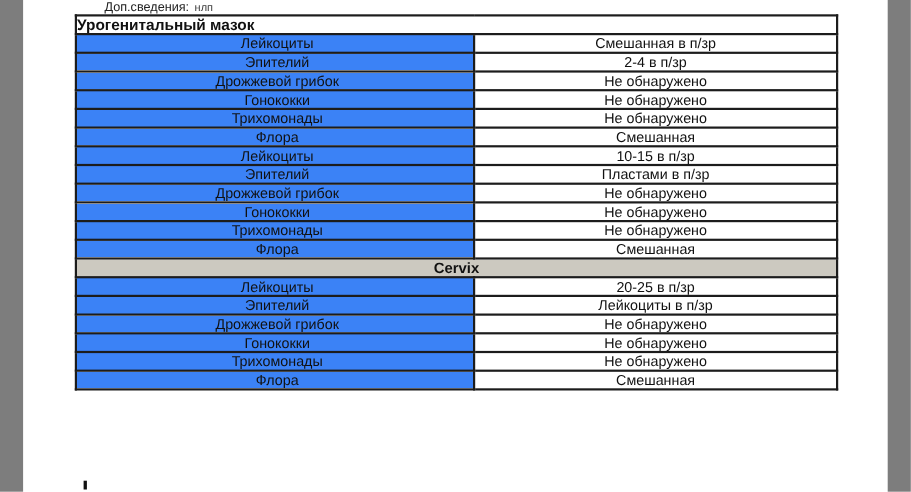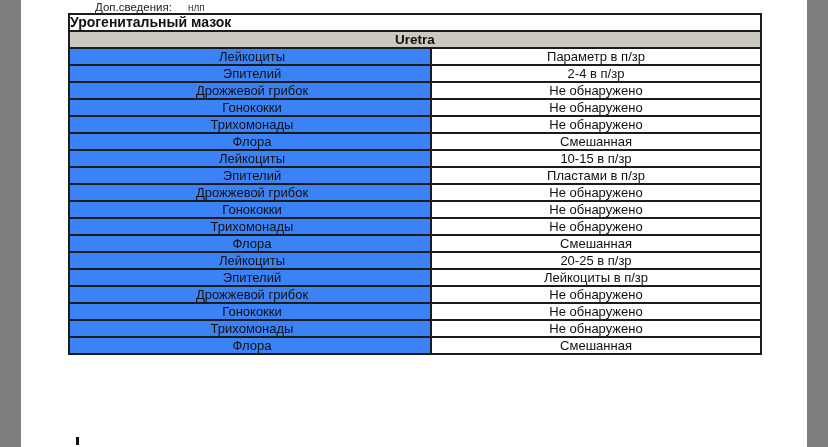--- a/index.html
+++ b/index.html
@@ -18,21 +18,21 @@
   }
   .gutter.left  { left: 0; }
   .gutter.right { left: 807px; }
 
   .top-note {
     position: absolute; left: 95px; top: 1px;
     font-size: 11.5px; line-height: 12px; color: #222222;
     white-space: nowrap;
   }
   .top-note .note-value {
-    font-size: 10px; color: #3a3a3a; margin-left: 16px;
+    font-size: 10px; color: #3a3a3a; margin-left: 5px;
   }
 
   table.report {
     position: absolute; left: 68px; top: 13px;
     width: 692px;
     border-collapse: collapse;
     table-layout: fixed;
     font-size: 13px;
   }
   table.report col.c-param  { width: 362px; }
@@ -84,25 +84,22 @@
   <colgroup>
       <col class="c-param">
       <col class="c-result">
     </colgroup>
   <tbody>
     <tr>
       <td class="group-title" colspan="2">Урогенитальный мазок</td>
     </tr>
 
     <tr>
-      <td class="section-header" colspan="2">Uretra</td>
-    </tr>
-    <tr>
       <td class="param">Лейкоциты</td>
-      <td class="result">Параметр в п/зр</td>
+      <td class="result">Смешанная в п/зр</td>
     </tr>
     <tr>
       <td class="param">Эпителий</td>
       <td class="result">2-4 в п/зр</td>
     </tr>
     <tr>
       <td class="param">Дрожжевой грибок</td>
       <td class="result">Не обнаружено</td>
     </tr>
     <tr>
@@ -137,20 +134,23 @@
     <tr>
       <td class="param">Трихомонады</td>
       <td class="result">Не обнаружено</td>
     </tr>
     <tr>
       <td class="param">Флора</td>
       <td class="result">Смешанная</td>
     </tr>
 
     <tr>
+      <td class="section-header" colspan="2">Cervix</td>
+    </tr>
+    <tr>
       <td class="param">Лейкоциты</td>
       <td class="result">20-25 в п/зр</td>
     </tr>
     <tr>
       <td class="param">Эпителий</td>
       <td class="result">Лейкоциты в п/зр</td>
     </tr>
     <tr>
       <td class="param">Дрожжевой грибок</td>
       <td class="result">Не обнаружено</td>

